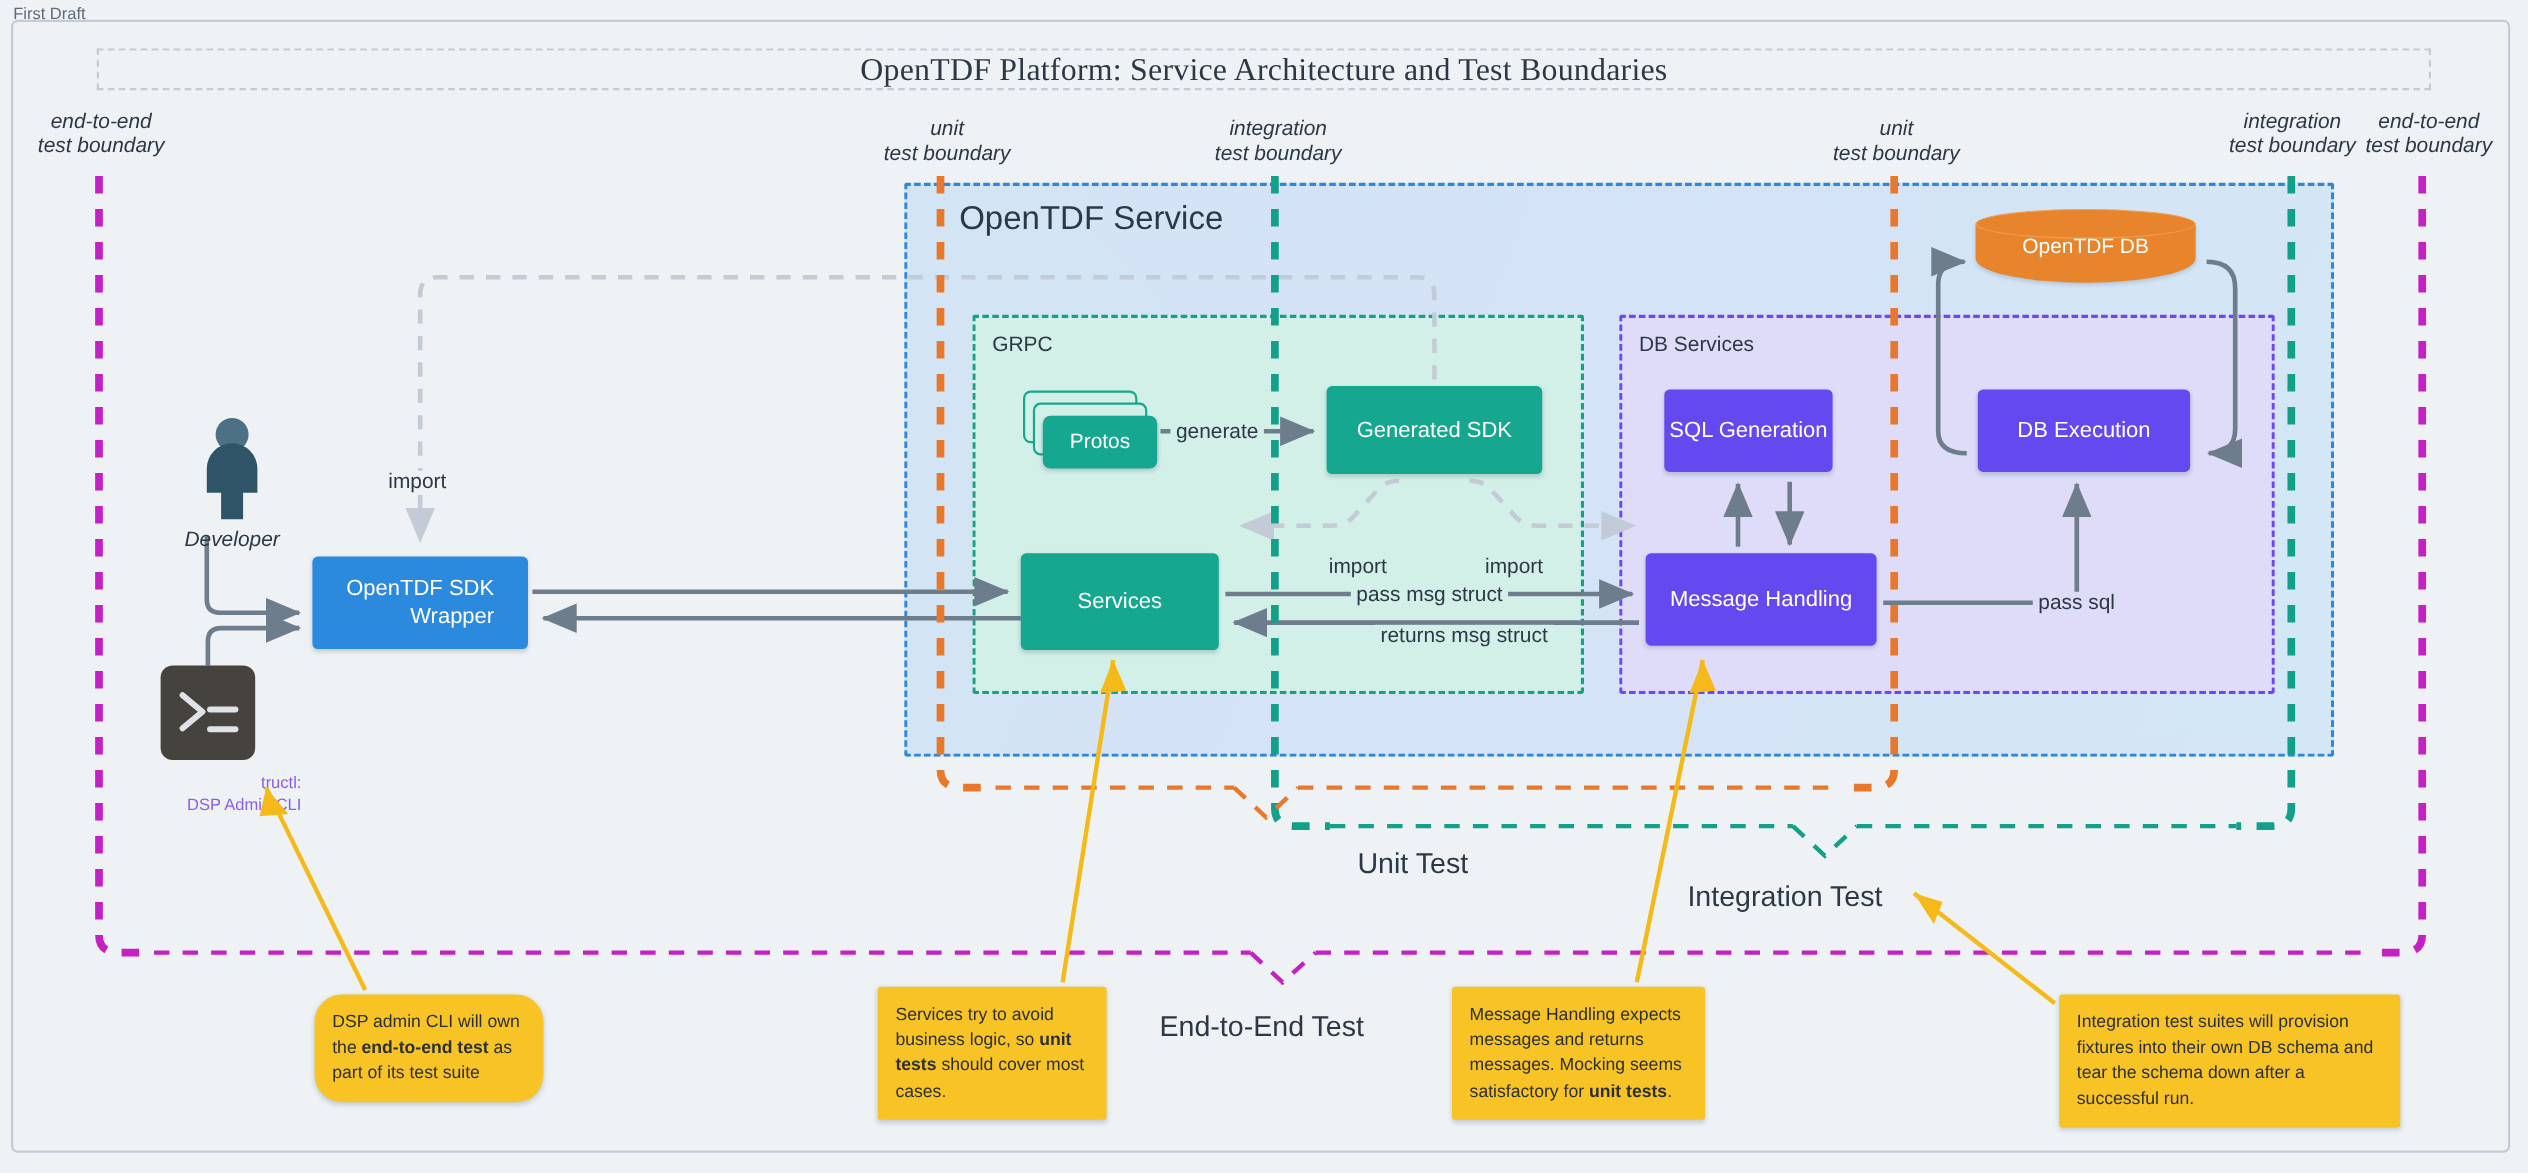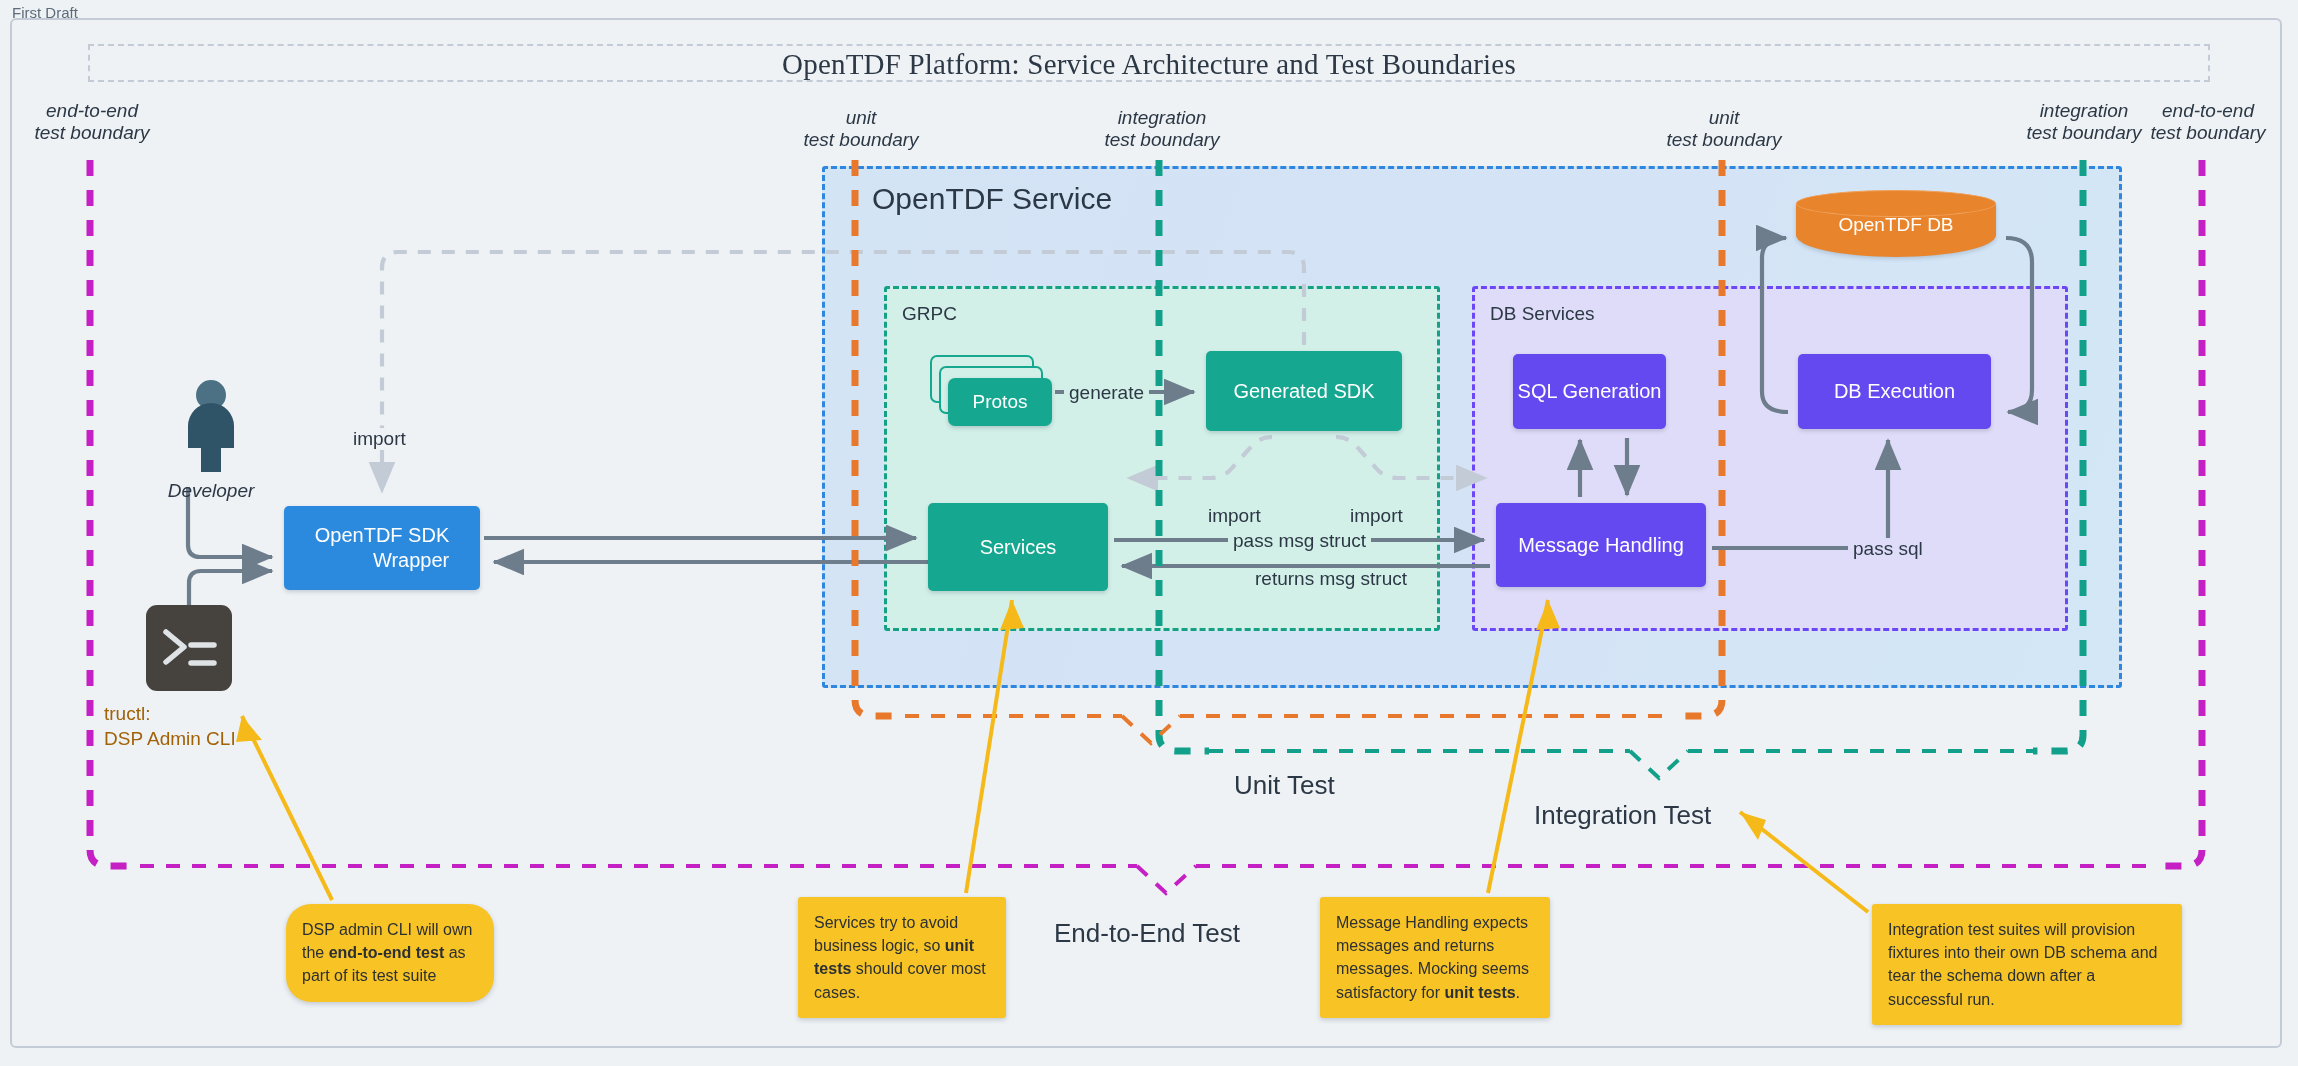--- a/index.html
+++ b/index.html
@@ -66,22 +66,22 @@
       color:#fff;font-size:19px;}
 
   
   #developer{position:absolute;left:176px;top:378px;width:70px;height:96px;}
   #dev-label{position:absolute;left:126px;top:480px;width:170px;text-align:center;
       font-style:italic;font-size:19px;color:#2c3845;}
 
   
   #cli-icon{position:absolute;left:146px;top:605px;width:86px;height:86px;
       background:#46433f;border-radius:11px;}
-  #cli-label{position:absolute;left:104px;top:702px;width:170px;text-align:left;
-      font-size:19px;color:#a16207;line-height:1.3;}
+  #cli-label{position:absolute;left:104px;top:702px;width:170px;text-align:right;
+      font-size:15px;color:#8b5cf6;line-height:1.3;}
 
   
   .elabel{position:absolute;font-size:19px;color:#2c3845;background:#eef2f5;
           padding:0 5px;white-space:nowrap;}
   .elabel.onteal{background:#d2f0e8;}
   .elabel.onpurp{background:#dfdcf9;}
 
   
   .tlabel{position:absolute;font-size:26px;color:#2c3845;white-space:nowrap;}
 

